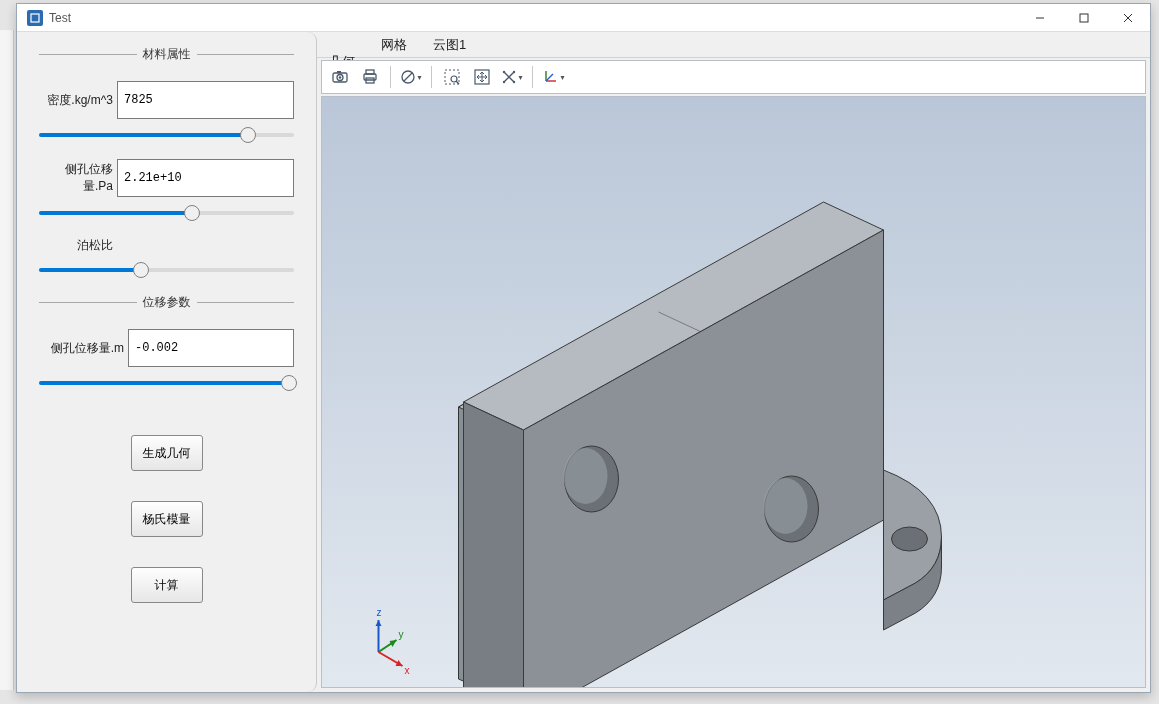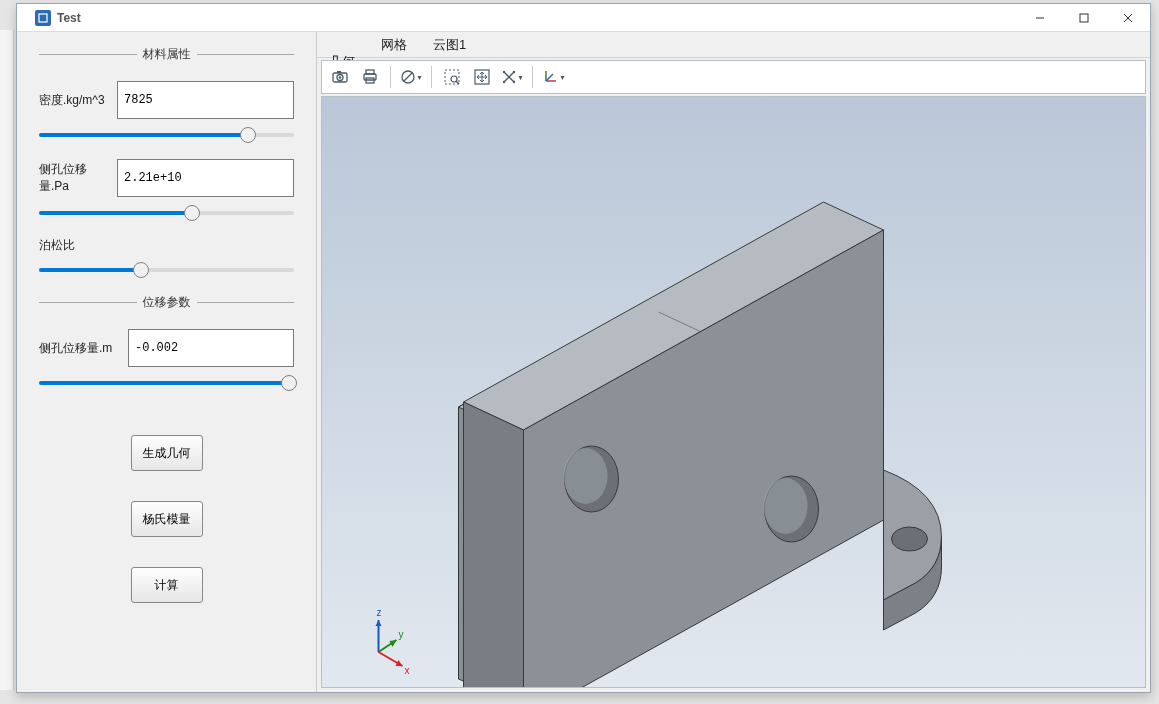--- a/index.html
+++ b/index.html
@@ -31,22 +31,21 @@
     border: 1px solid #9aa7b3;
     box-shadow: 0 4px 10px rgba(0,0,0,0.2);
   }
   .titlebar {
     height: 28px;
     background: #fff;
     display: flex;
     align-items: center;
     justify-content: space-between;
     border-bottom: 1px solid #dcdcdc;
-    padding-left: 18px;
-    font-weight: bold;
+    padding-left: 10px;
   }
   .title-left { display: flex; align-items: center; gap: 6px; color: #555; }
   .app-icon {
     width: 16px; height: 16px;
     background: #2b6cb0;
     border-radius: 2px;
     display: inline-flex; align-items: center; justify-content: center;
     color: #fff; font-size: 10px;
   }
   .win-controls { display: flex; }
@@ -57,31 +56,32 @@
   }
 
   .window-body { display: flex; height: calc(100% - 28px); }
 
   .panel {
     width: 300px;
     flex: 0 0 300px;
     background: #f0f0f0;
     border-right: 1px solid #c9c9c9;
     padding: 14px 22px 10px 22px;
+    border-radius: 9px;
   }
 
   .fieldset-label {
     display: flex; align-items: center; gap: 6px;
     font-size: 12px; color: #333;
     margin-bottom: 18px;
   }
   .fieldset-line { height: 1px; flex: 1; background: #a7a7a7; }
 
   .param-row { display: flex; align-items: center; margin-bottom: 8px; }
-  .param-label { width: 78px; padding-right: 4px; font-size: 12px; color: #222; }
+  .param-label { width: 78px; text-align: right; padding-right: 4px; font-size: 12px; color: #222; }
   .param-label.narrow { width: 90px; }
   .param-input {
     flex: 1;
     height: 38px;
     border: 1px solid #7a7a7a;
     background: #fff;
     padding: 2px 6px;
     font-size: 12px;
     font-family: "Courier New", monospace;
   }

